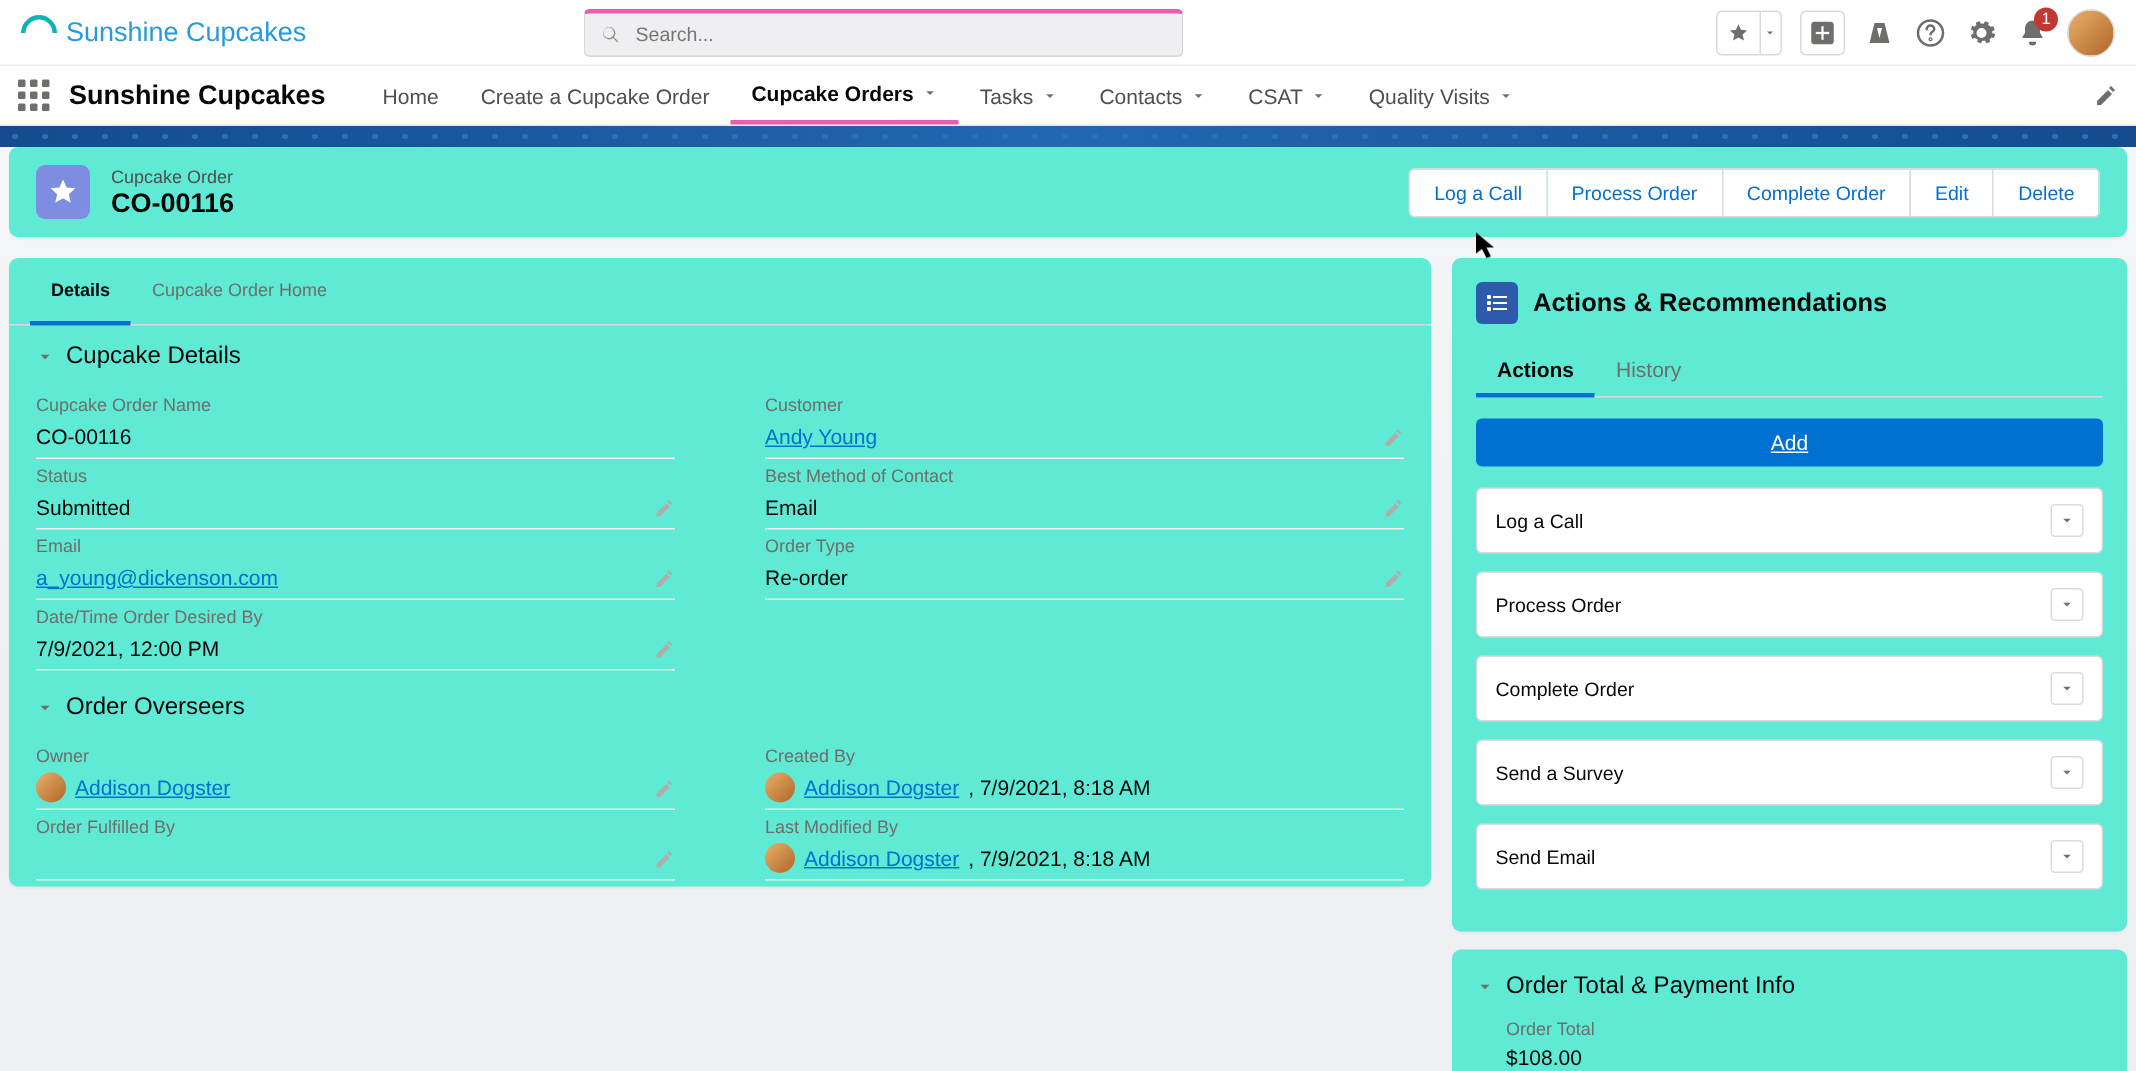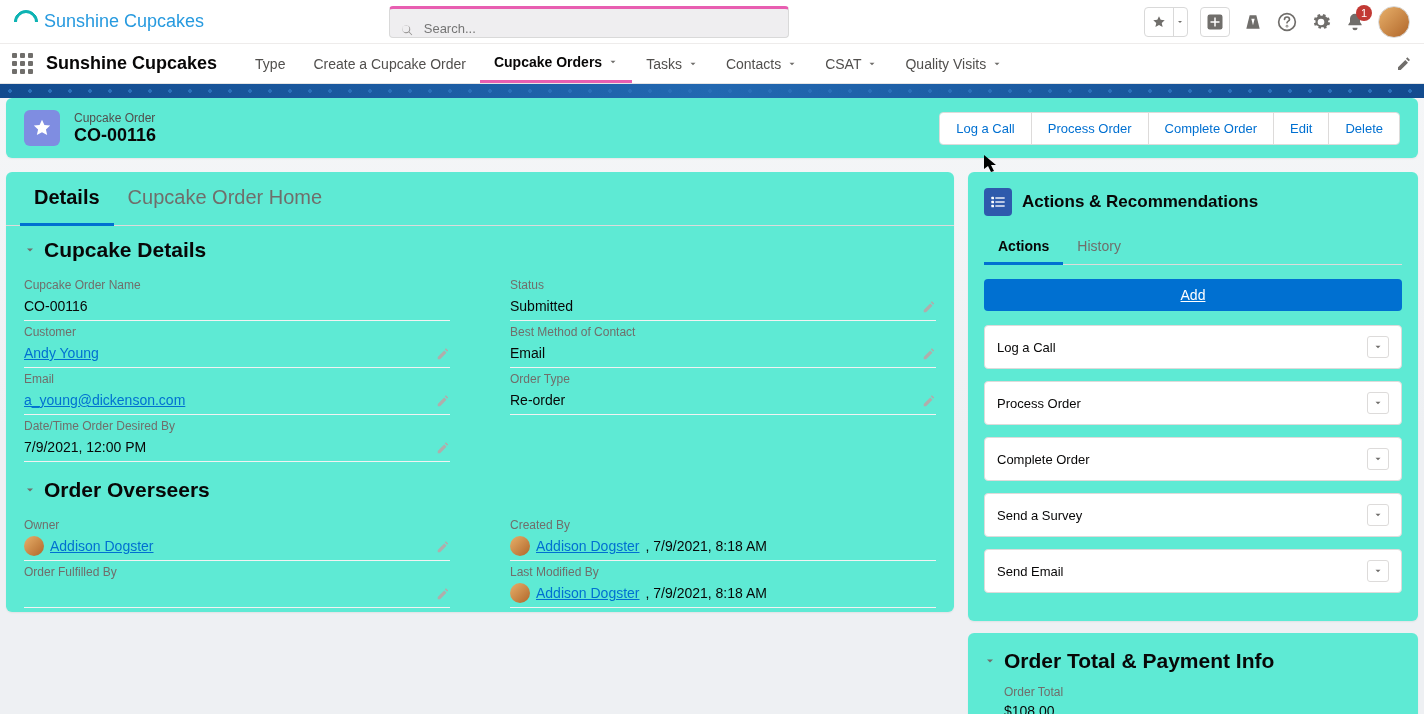--- a/index.html
+++ b/index.html
@@ -37,21 +37,21 @@
   .topbar{
     height:44px;background:#fff;display:flex;align-items:center;padding:0 14px;gap:14px;border-bottom:1px solid #eeeceb;
   }
   .logo{display:flex;align-items:center;gap:6px;}
   .logo .mark{
     width:24px;height:24px;border:3px solid var(--teal);border-bottom-color:transparent;border-right-color:transparent;border-radius:50%;transform:rotate(45deg);
   }
   .logo-text{color:#279adf;font-size:18px;font-weight:500;}
   .search-wrap{flex:0 0 400px;margin:0 auto;}
   .global-search{
-    display:flex;align-items:flex-end;background:var(--input-bg);border:1px solid #d9d9d9;border-radius:4px;height:32px;padding:0 10px;gap:8px;color:#918f8e;border-top:3px solid var(--pink);
+    display:flex;align-items:center;background:var(--input-bg);border:1px solid #d9d9d9;border-radius:4px;height:32px;padding:0 10px;gap:8px;color:#918f8e;border-top:3px solid var(--pink);
   }
   .global-search input{border:none;outline:none;background:transparent;font-size:13px;flex:1;color:#514f4d;}
   .top-actions{margin-left:auto;display:flex;align-items:center;gap:12px;}
   .top-btn{
     width:30px;height:30px;border:1px solid #d9d9d9;border-radius:4px;background:#fff;display:flex;align-items:center;justify-content:center;color:#706e6b;cursor:pointer;
   }
   .top-btn.split{width:44px;display:flex;}
   .top-btn.split .div{width:14px;border-left:1px solid #d9d9d9;height:100%;display:flex;align-items:center;justify-content:center;}
   .top-icon{width:22px;height:22px;display:flex;align-items:center;justify-content:center;color:#706e6b;cursor:pointer;position:relative;}
   .top-icon svg{width:20px;height:20px;fill:#706e6b;}
@@ -104,25 +104,25 @@
   .header-actions{margin-left:auto;display:flex;border:1px solid var(--border);border-radius:4px;overflow:hidden;}
   .header-actions button{
     background:#fff;border:none;border-left:1px solid var(--border);padding:8px 16px;color:var(--brand);font-size:13px;cursor:pointer;
   }
   .header-actions button:first-child{border-left:none;}
   .content-row{display:flex;gap:14px;margin-top:14px;align-items:flex-start;}
   .main{flex:1;min-width:0;}
   .side{flex:0 0 450px;display:flex;flex-direction:column;gap:12px;}
   
   .rec-tabs{display:flex;border-bottom:1px solid var(--border);padding:0 14px;}
-  .rec-tab{padding:14px 14px;font-size:20px;color:#706e6b;cursor:pointer;}
+  .rec-tab{padding:14px 14px;font-size:12px;color:#706e6b;cursor:pointer;}
   .rec-tab.active{color:#080707;font-weight:700;border-bottom:3px solid var(--brand);margin-bottom:-1px;}
   
   .section{padding:12px 18px 4px 18px;}
-  .section-title{display:flex;align-items:center;gap:8px;font-size:21px;font-weight:700;margin-bottom:12px;}
+  .section-title{display:flex;align-items:center;gap:8px;font-size:16px;font-weight:400;margin-bottom:12px;}
   .chev{width:12px;height:12px;fill:#706e6b;}
   .fields{display:grid;grid-template-columns:1fr 1fr;gap:0 60px;}
   .field{display:flex;flex-direction:column;padding:4px 0;border-bottom:1px solid #f3f2f2;position:relative;}
   .field-label{font-size:12px;color:var(--text-weak);margin-bottom:4px;}
   .field-value{font-size:14px;color:#080707;min-height:20px;display:flex;align-items:center;gap:6px;}
   .field .edit-ic{position:absolute;right:0;bottom:6px;width:14px;height:14px;fill:#b0adab;cursor:pointer;}
   .mini-av{width:20px;height:20px;border-radius:50%;background:linear-gradient(135deg,#e8b06a,#b0662a);flex:none;}
   
   .panel{padding:16px;}
   .panel-head{display:flex;align-items:center;gap:10px;}
@@ -252,21 +252,21 @@
       <span></span>
       <span></span>
       <span></span>
       <span></span>
       <span></span>
       <span></span>
   </div>
   <div class="app-name">Sunshine Cupcakes</div>
   <div class="nav-tabs">
     <div class="nav-tab">
-        <span>Type</span>
+        <span>Home</span>
       </div>
     <div class="nav-tab">
         <span>Create a Cupcake Order</span>
       </div>
     <div class="nav-tab active">
         <span>Cupcake Orders</span>
         <svg>
           <use href="#i-chev"></use>
         </svg>
       </div>
@@ -339,31 +339,31 @@
               <use href="#i-chev"></use>
             </svg>
           <span>Cupcake Details</span>
         </div>
         <div class="fields">
           <div class="field">
             <span class="field-label">Cupcake Order Name</span>
             <span class="field-value">CO-00116</span>
           </div>
           <div class="field">
-            <span class="field-label">Status</span>
-            <span class="field-value">Submitted</span>
-            <svg class="edit-ic">
-                <use href="#i-pencil"></use>
-              </svg>
-          </div>
-          <div class="field">
             <span class="field-label">Customer</span>
             <span class="field-value">
                 <a class="link">Andy Young</a>
               </span>
+            <svg class="edit-ic">
+                <use href="#i-pencil"></use>
+              </svg>
+          </div>
+          <div class="field">
+            <span class="field-label">Status</span>
+            <span class="field-value">Submitted</span>
             <svg class="edit-ic">
                 <use href="#i-pencil"></use>
               </svg>
           </div>
           <div class="field">
             <span class="field-label">Best Method of Contact</span>
             <span class="field-value">Email</span>
             <svg class="edit-ic">
                 <use href="#i-pencil"></use>
               </svg>

